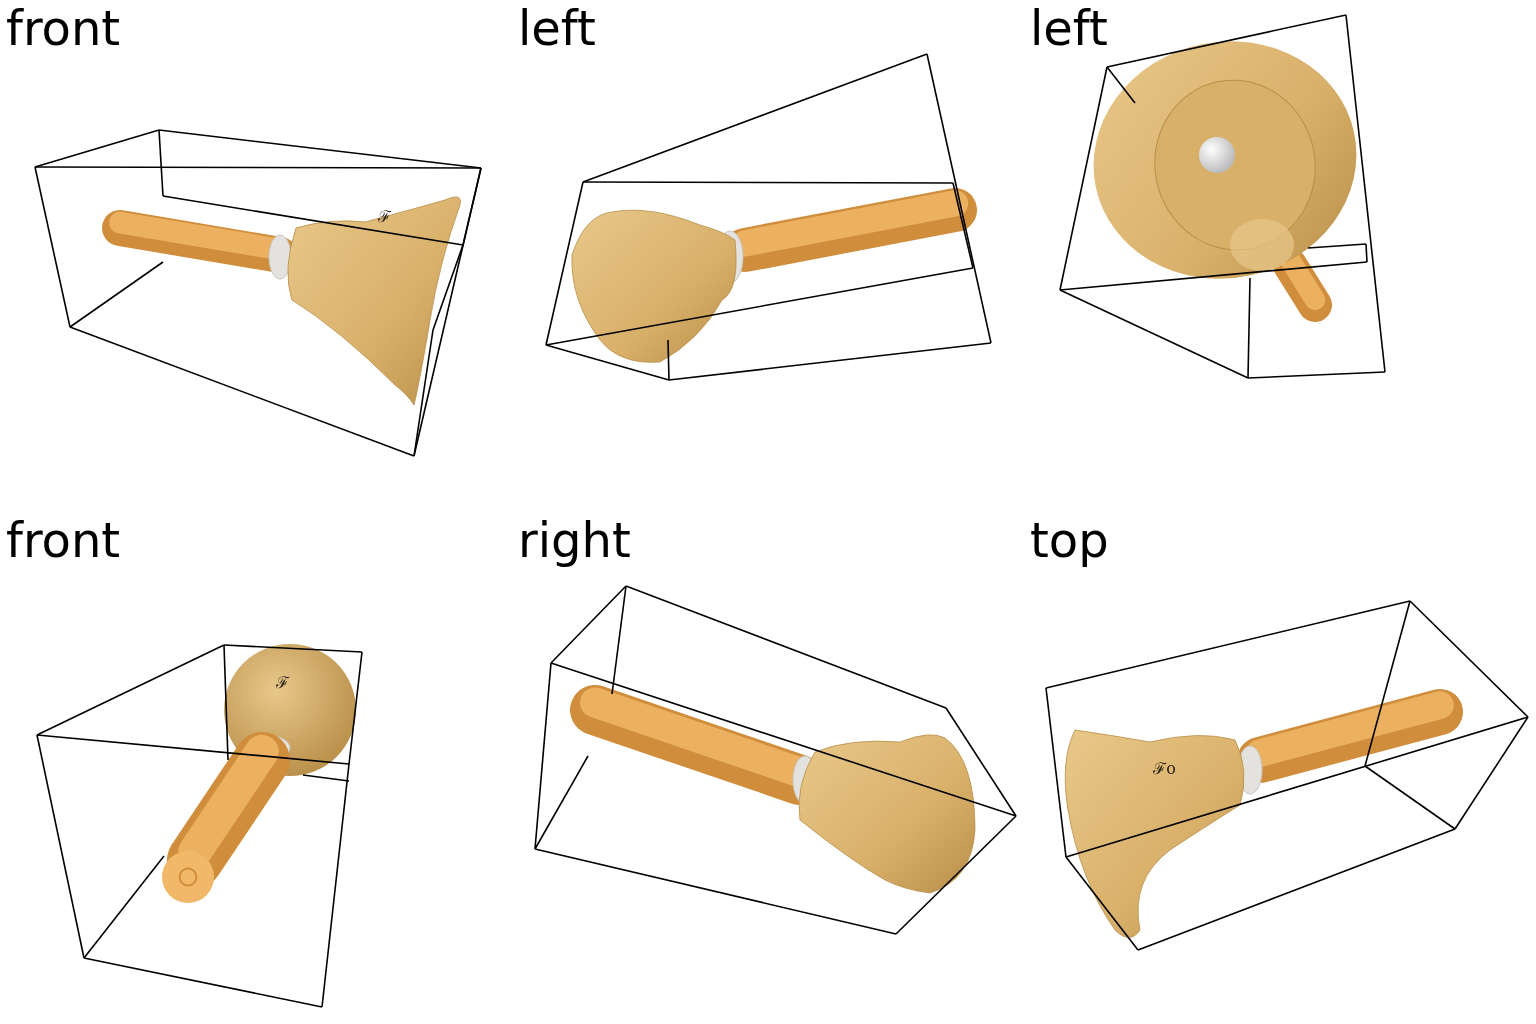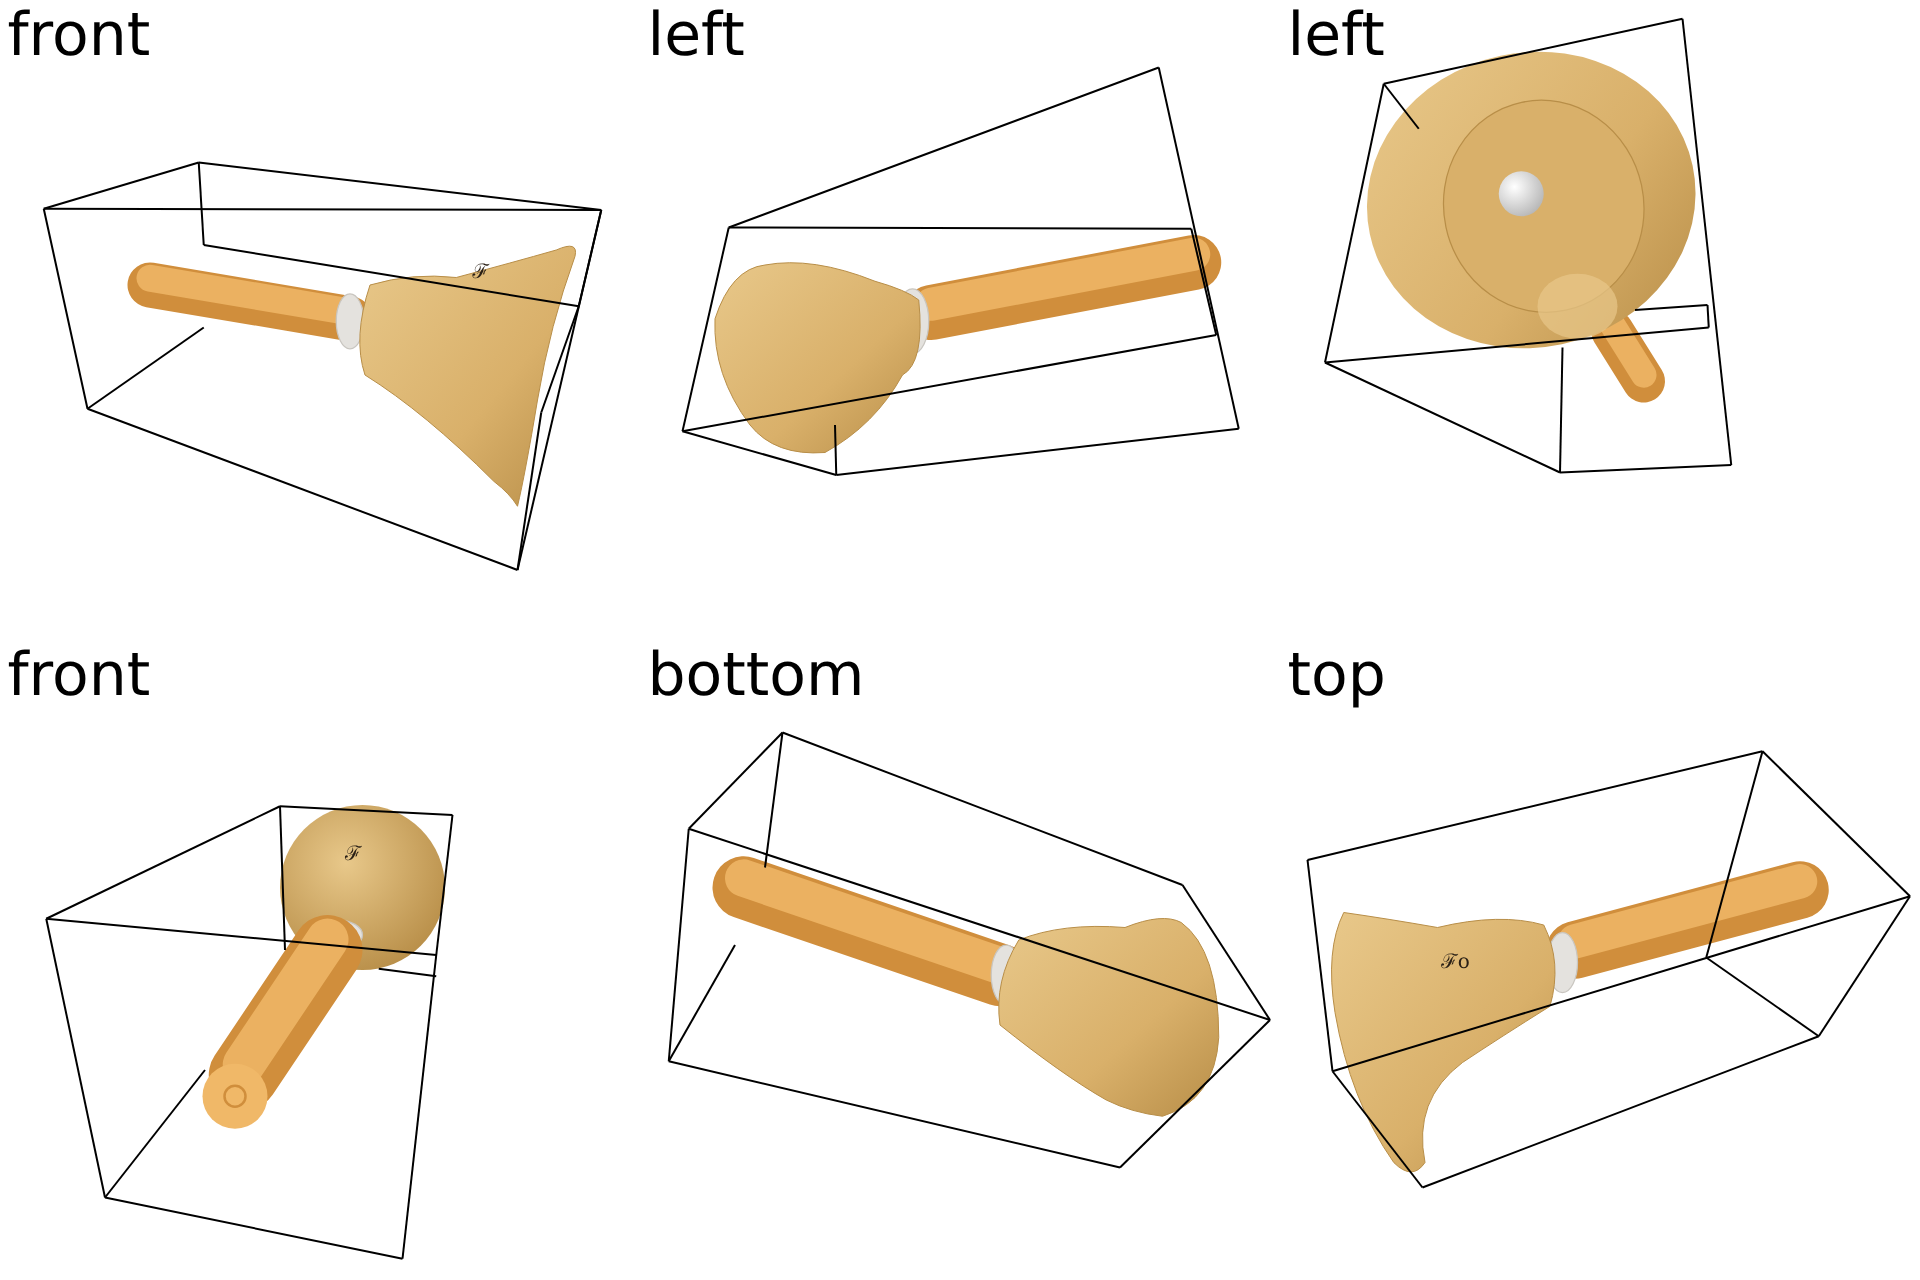--- a/index.html
+++ b/index.html
@@ -125,21 +125,21 @@
           <line x1="626" y1="586" x2="946" y2="708"></line>
           <line x1="551" y1="663" x2="1016" y2="816"></line>
           <line x1="946" y1="708" x2="1016" y2="816"></line>
           <line x1="551" y1="663" x2="535" y2="849"></line>
           <line x1="626" y1="586" x2="612" y2="694"></line>
           <line x1="1016" y1="816" x2="896" y2="934"></line>
           <line x1="535" y1="849" x2="896" y2="934"></line>
           <line x1="535" y1="849" x2="588" y2="756"></line>
         </g>
       </svg>
-      <div class="label">bottom</div>
+      <div class="label">right</div>
     </div>
     <div class="panel" style="left: 1024px; top: 512px;">
       <svg viewBox="1024 512 512 512">
         <g>
           <line x1="1260" y1="760" x2="1440" y2="712" stroke="#d08e3c" stroke-width="46" stroke-linecap="round"></line>
           <line x1="1260" y1="753.1" x2="1440" y2="705.1" stroke="#f0b868" stroke-width="27.599999999999998" stroke-linecap="round" opacity="0.85"></line>
         </g>
         <ellipse cx="1250" cy="770" rx="12" ry="24" fill="#e4e2de" stroke="#c9c6c0" stroke-width="1"></ellipse>
         <path d="M1075,730 Q1110,735 1150,742 Q1200,730 1235,740 Q1250,770 1240,805 Q1200,830 1170,850 Q1130,880 1140,930 Q1130,945 1115,930 Q1080,880 1068,810 Q1060,760 1075,730 Z" fill="url(#bellGrad)" stroke="#b88e48" stroke-width="0.8"></path>
         <text x="1153" y="774" font-size="16" fill="#2a2016" font-family="&quot;DejaVu Serif&quot;, serif">ℱo</text>

